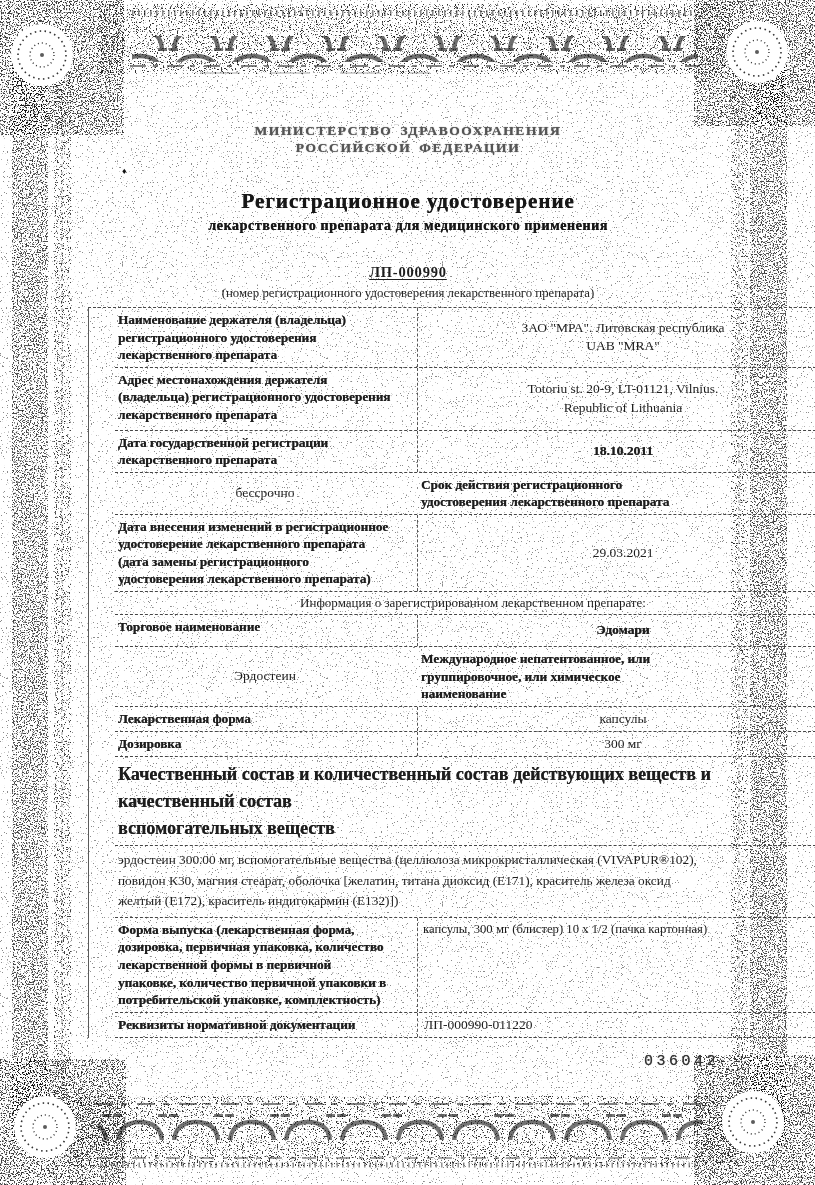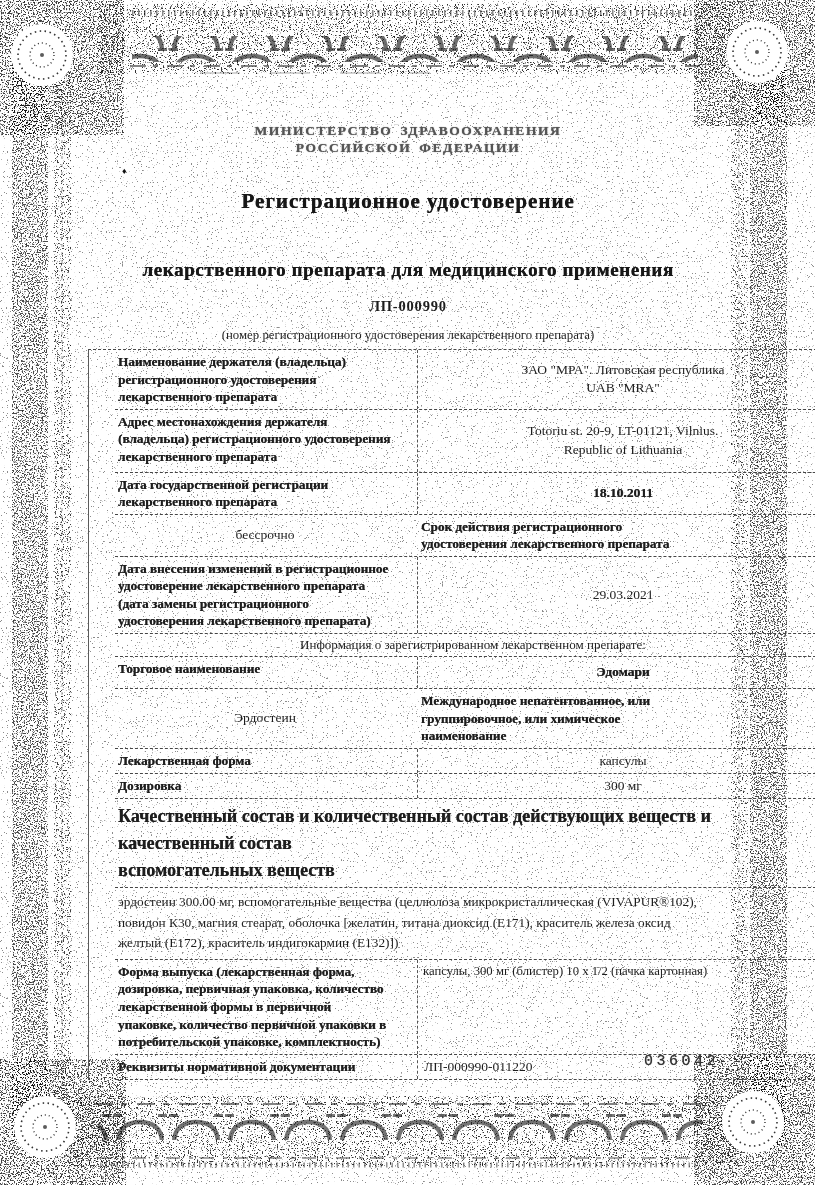--- a/index.html
+++ b/index.html
@@ -8,25 +8,25 @@
   .deco{position:absolute;left:0;top:0;z-index:1;pointer-events:none;}
   .content{position:absolute;left:88px;top:122px;width:640px;z-index:2;}
 
   
   .ministry{ text-align:center;font-weight:bold;font-size:13.5px;line-height:17px;
              color:#555;letter-spacing:1.6px;word-spacing:3px;
              text-shadow:0 0 1px rgba(90,90,90,.9); }
   .doc-title{ margin-top:18px;text-align:center;font-weight:bold;color:#171717; }
   .doc-title .t1{font-size:21px;line-height:26px;letter-spacing:1px;
                  text-shadow:.4px 0 0 #222;margin-top:32px;}
-  .doc-title .t2{font-size:19px;line-height:24px;letter-spacing:.6px;
-                 text-shadow:.4px 0 0 #222;margin-top:44px;}
-  .reg-num{ margin-top:16px;text-align:center;font-weight:bold;font-size:14.5px;
-            text-underline-offset:2px;letter-spacing:.8px;}
-  .reg-caption{ margin-top:13px;text-align:center;font-size:12.8px;color:#242424;}
+  .doc-title .t2{font-size:14px;line-height:24px;letter-spacing:.6px;
+                 text-shadow:.4px 0 0 #222;}
+  .reg-num{ margin-top:26px;text-align:center;font-weight:bold;font-size:14.5px;
+            text-decoration:underline;text-underline-offset:2px;letter-spacing:.8px;}
+  .reg-caption{ margin-top:5px;text-align:center;font-size:12.8px;color:#242424;}
 
   
   .reg-table{ margin-top:6px;width:744px;box-sizing:border-box;
               border-top:1px dashed #474747;border-left:1px solid #5a5a5a;
               border-right:1px dashed #5a5a5a; font-size:13.5px;padding-left:26px;}
   .t-row{ display:grid;border-bottom:1px dashed #454545;box-sizing:border-box;}
   .t-row.two{ grid-template-columns:303px 1fr;}
   .t-row.one{ grid-template-columns:1fr;}
   .cell{ box-sizing:border-box;padding:3px 6px 3px 3px;}
   .cell.label{ font-weight:bold;line-height:1.33;font-size:13.2px;white-space:pre-line;

